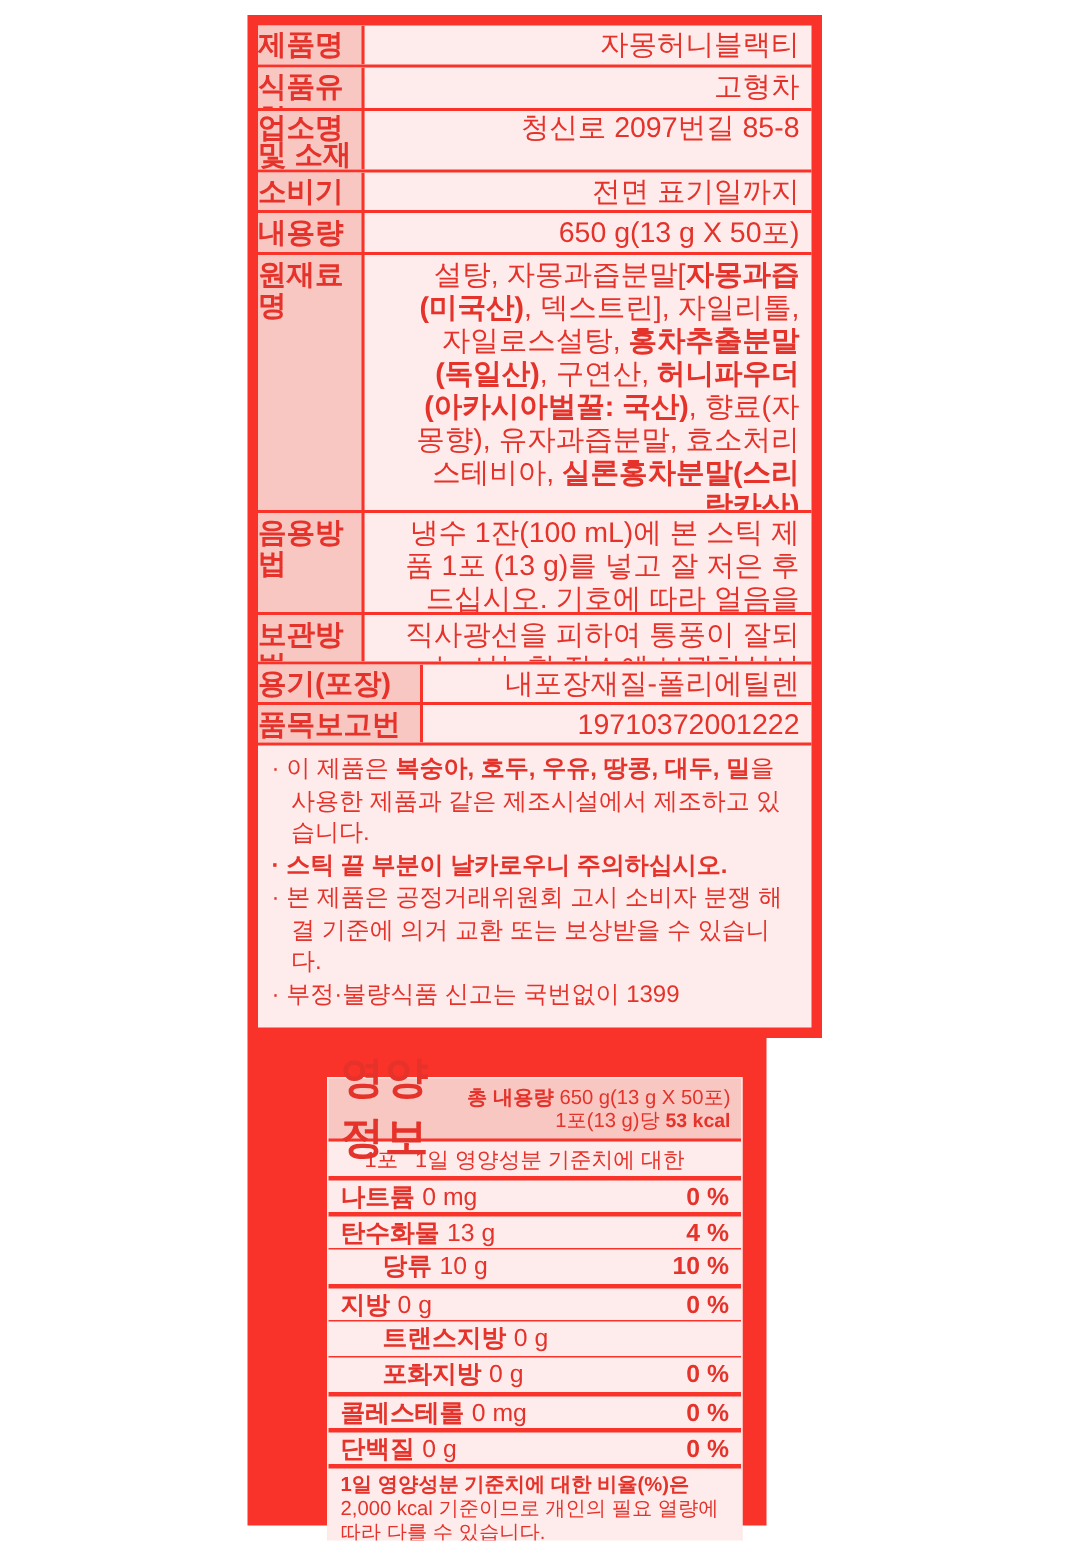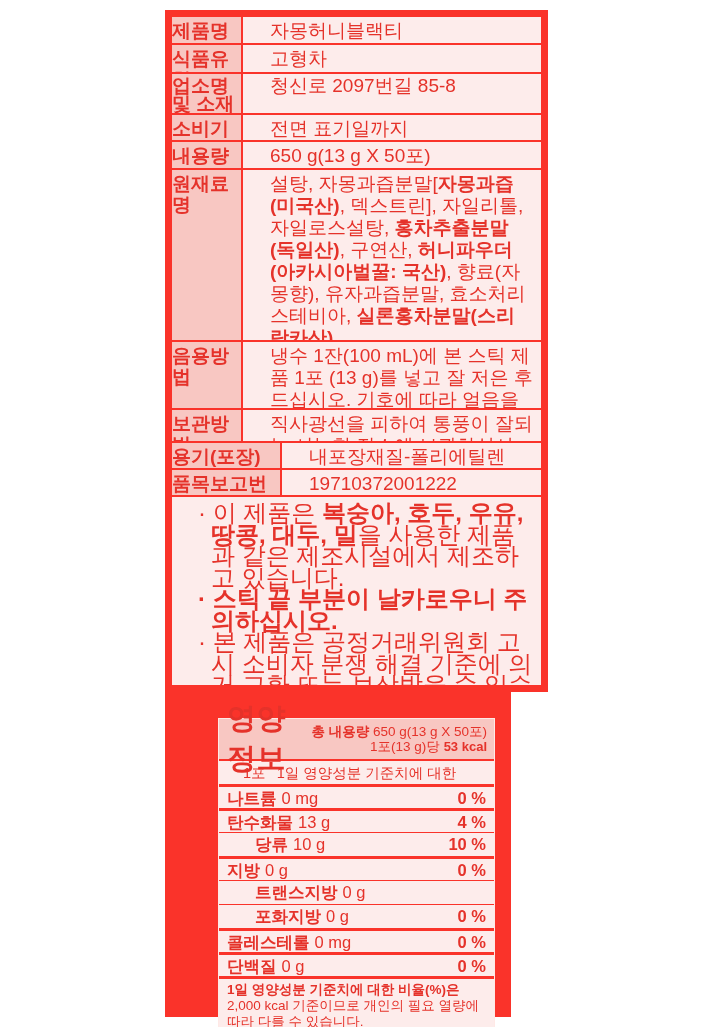--- a/index.html
+++ b/index.html
@@ -15,25 +15,25 @@
     display: flex; flex-direction: column;
   }
   .trow { display: flex; overflow: hidden; flex: 0 0 auto; }
   .trow + .trow, .notes { border-top: 2px solid #fa332a; }
   .rl {
     flex: 0 0 71px; background: #f8c7c2; border-right: 2px solid #fa332a;
     font-weight: bold; font-size: 19px; line-height: 21px; padding: 3px 4px 2px 0;
     overflow: hidden;
   }
   .rl-wide { flex-basis: 110px; }
-  .rv { flex: 1; font-size: 19px; line-height: 22px; padding: 3px 8px 2px 27px; overflow: hidden; }
+  .rv { flex: 1; font-size: 19px; line-height: 22px; padding: 3px 8px 2px 27px; overflow: hidden; text-align: right; }
   .rv .vline { display: block; }
 
   .notes {
-    flex: 1; padding: 5px 8px 2px 26px; font-size: 24px; line-height: 21.5px; overflow: hidden;
+    flex: 1; padding: 5px 8px 2px 9px; font-size: 16px; line-height: 21.5px; overflow: hidden;
   }
   .note { padding-left: 13px; text-indent: -13px; }
 
   
   .red-block {
     position: absolute; left: 165px; top: 692px; width: 346px; height: 325px;
     background: #fa332a;
   }
   .nutri {
     position: absolute; left: 53px; top: 26px; width: 277px;

